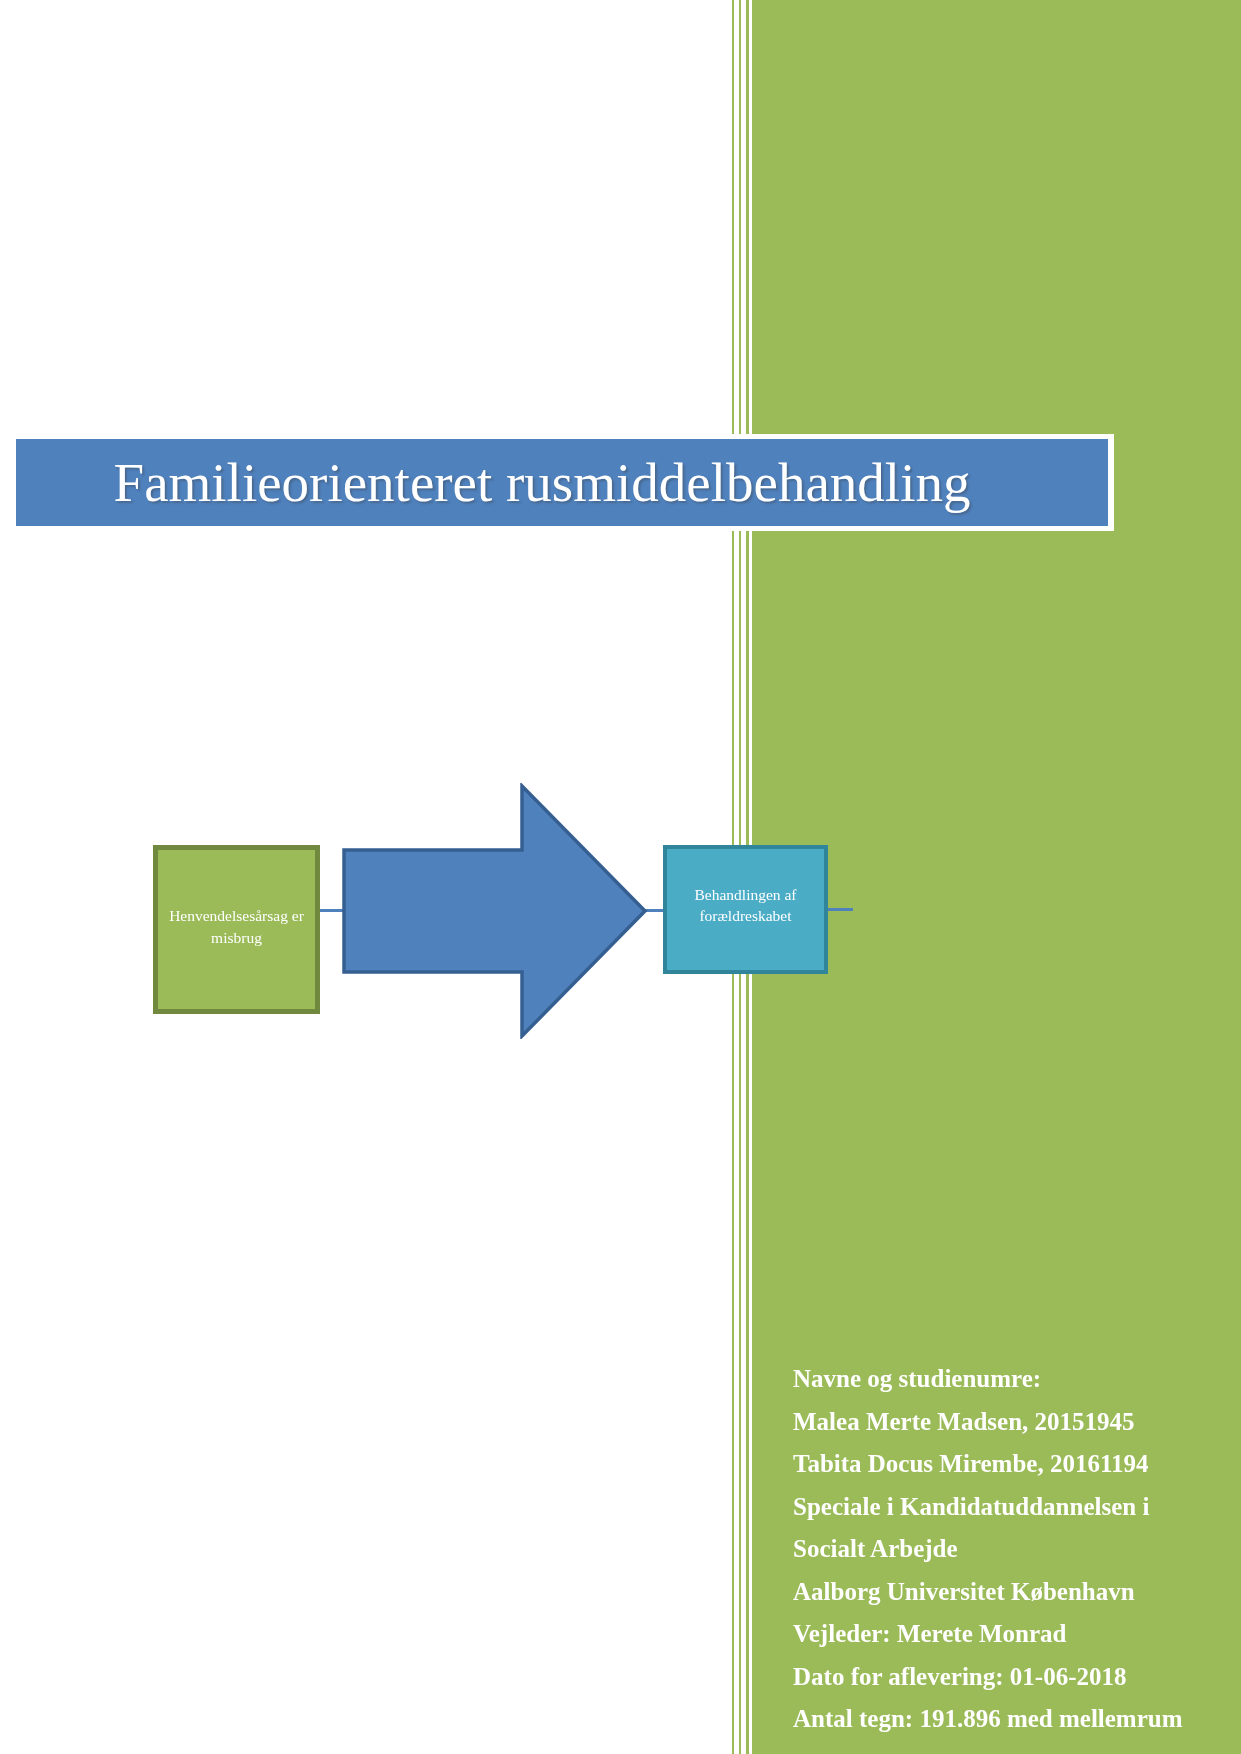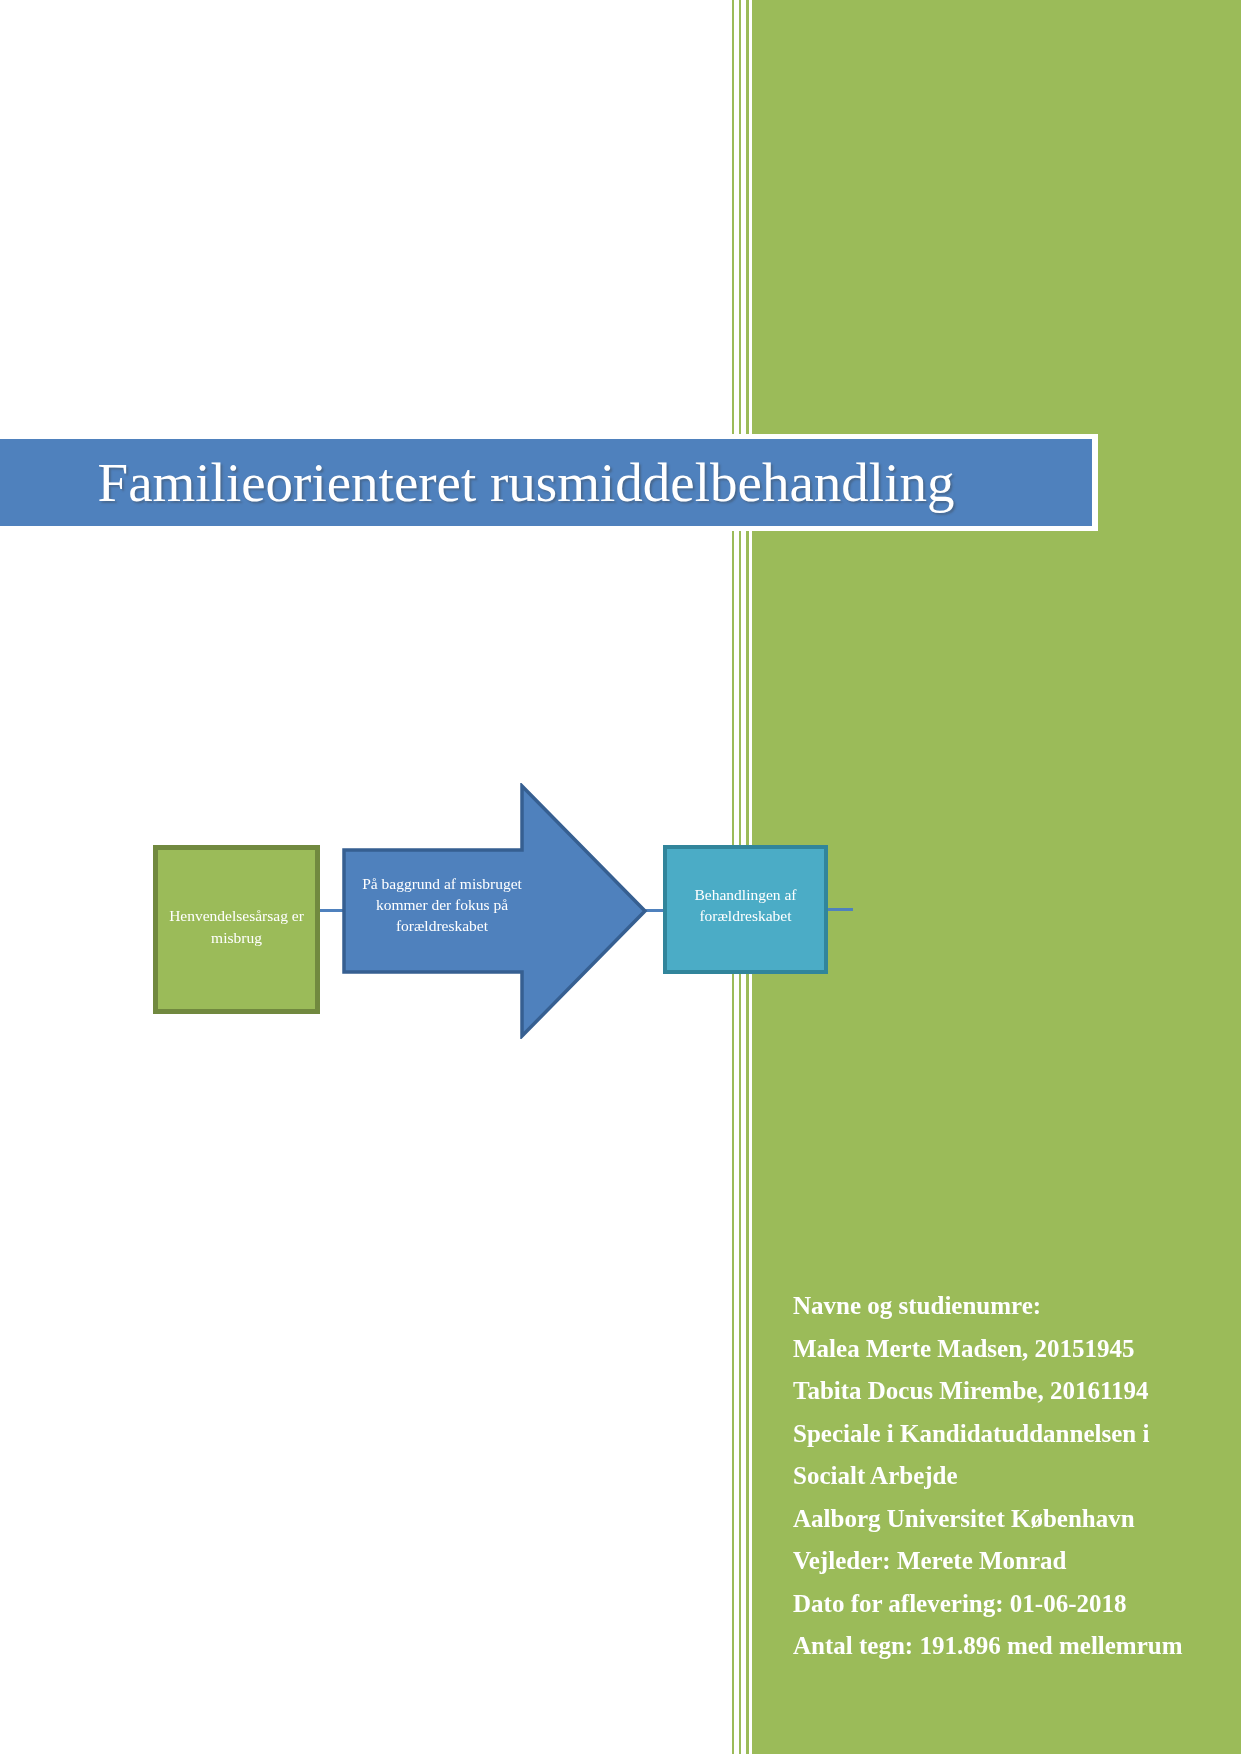--- a/index.html
+++ b/index.html
@@ -12,21 +12,21 @@
   }
   
   .stripe{position:absolute;top:0;bottom:0;background:#9BBB59;z-index:1;}
   .stripe.s1{left:732px;width:2px;}
   .stripe.s2{left:739px;width:2px;}
   .stripe.s3{left:746px;width:3px;}
   .sidebar{position:absolute;left:752px;right:0;top:0;bottom:0;background:#9BBB59;z-index:1;}
 
   
   .banner{
-    position:absolute;left:0;top:434px;width:1098px;height:97px;
+    position:absolute;left:16px;top:434px;width:1098px;height:97px;
     box-sizing:border-box;
     background:#4F81BD;
     border:5px solid #ffffff;border-left:none;border-right-width:6px;
     z-index:3;
     display:flex;align-items:center;justify-content:center;
   }
   .banner .title{
     color:#ffffff;font-size:55px;line-height:87px;white-space:nowrap;
     padding-right:40px;
     text-shadow:2px 2px 2px rgba(60,60,60,0.35);
@@ -60,21 +60,21 @@
     display:flex;align-items:center;justify-content:center;
   }
   .circle-outcome .node-label{width:125px;font-size:15px;line-height:20px;padding-top:6px;}
   .connector{position:absolute;height:2.5px;background:#4F81BD;}
   .connector.c1{left:319px;top:909px;width:24px;}
   .connector.c2{left:645px;top:909px;width:20px;}
   .connector.c3{left:826px;top:908px;width:27px;}
 
   
   .info{
-    position:absolute;left:793px;top:1285px;width:435px;z-index:2;
+    position:absolute;left:793px;top:1358px;width:435px;z-index:2;
     color:#ffffff;font-weight:bold;font-size:25px;line-height:42.5px;
   }
   .info .line{white-space:nowrap;}
 </style>
 </head>
 <body>
 
 <div class="page">
 
   <div class="stripe s1"></div>
@@ -94,21 +94,20 @@
 
     <div class="box-cause">
       <span class="node-label">Henvendelsesårsag er misbrug</span>
     </div>
 
     <div class="arrow-wrap">
       <svg width="306" height="256" viewBox="0 0 306 256">
         <polygon points="2,67 180,67 180,3 303,128 180,253 180,189 2,189" fill="#4F81BD" stroke="#365F91" stroke-width="3.5"></polygon>
       </svg>
     </div>
-    <div class="arrow-label node-label">På baggrund af misbruget kommer der fokus på forældreskabet</div>
 
     <div class="box-treatment">
       <span class="node-label">Behandlingen af forældreskabet</span>
     </div>
 
   </div>
 
   <div class="info">
     <div class="line">Navne og studienumre:</div>
     <div class="line">Malea Merte Madsen, 20151945</div>

